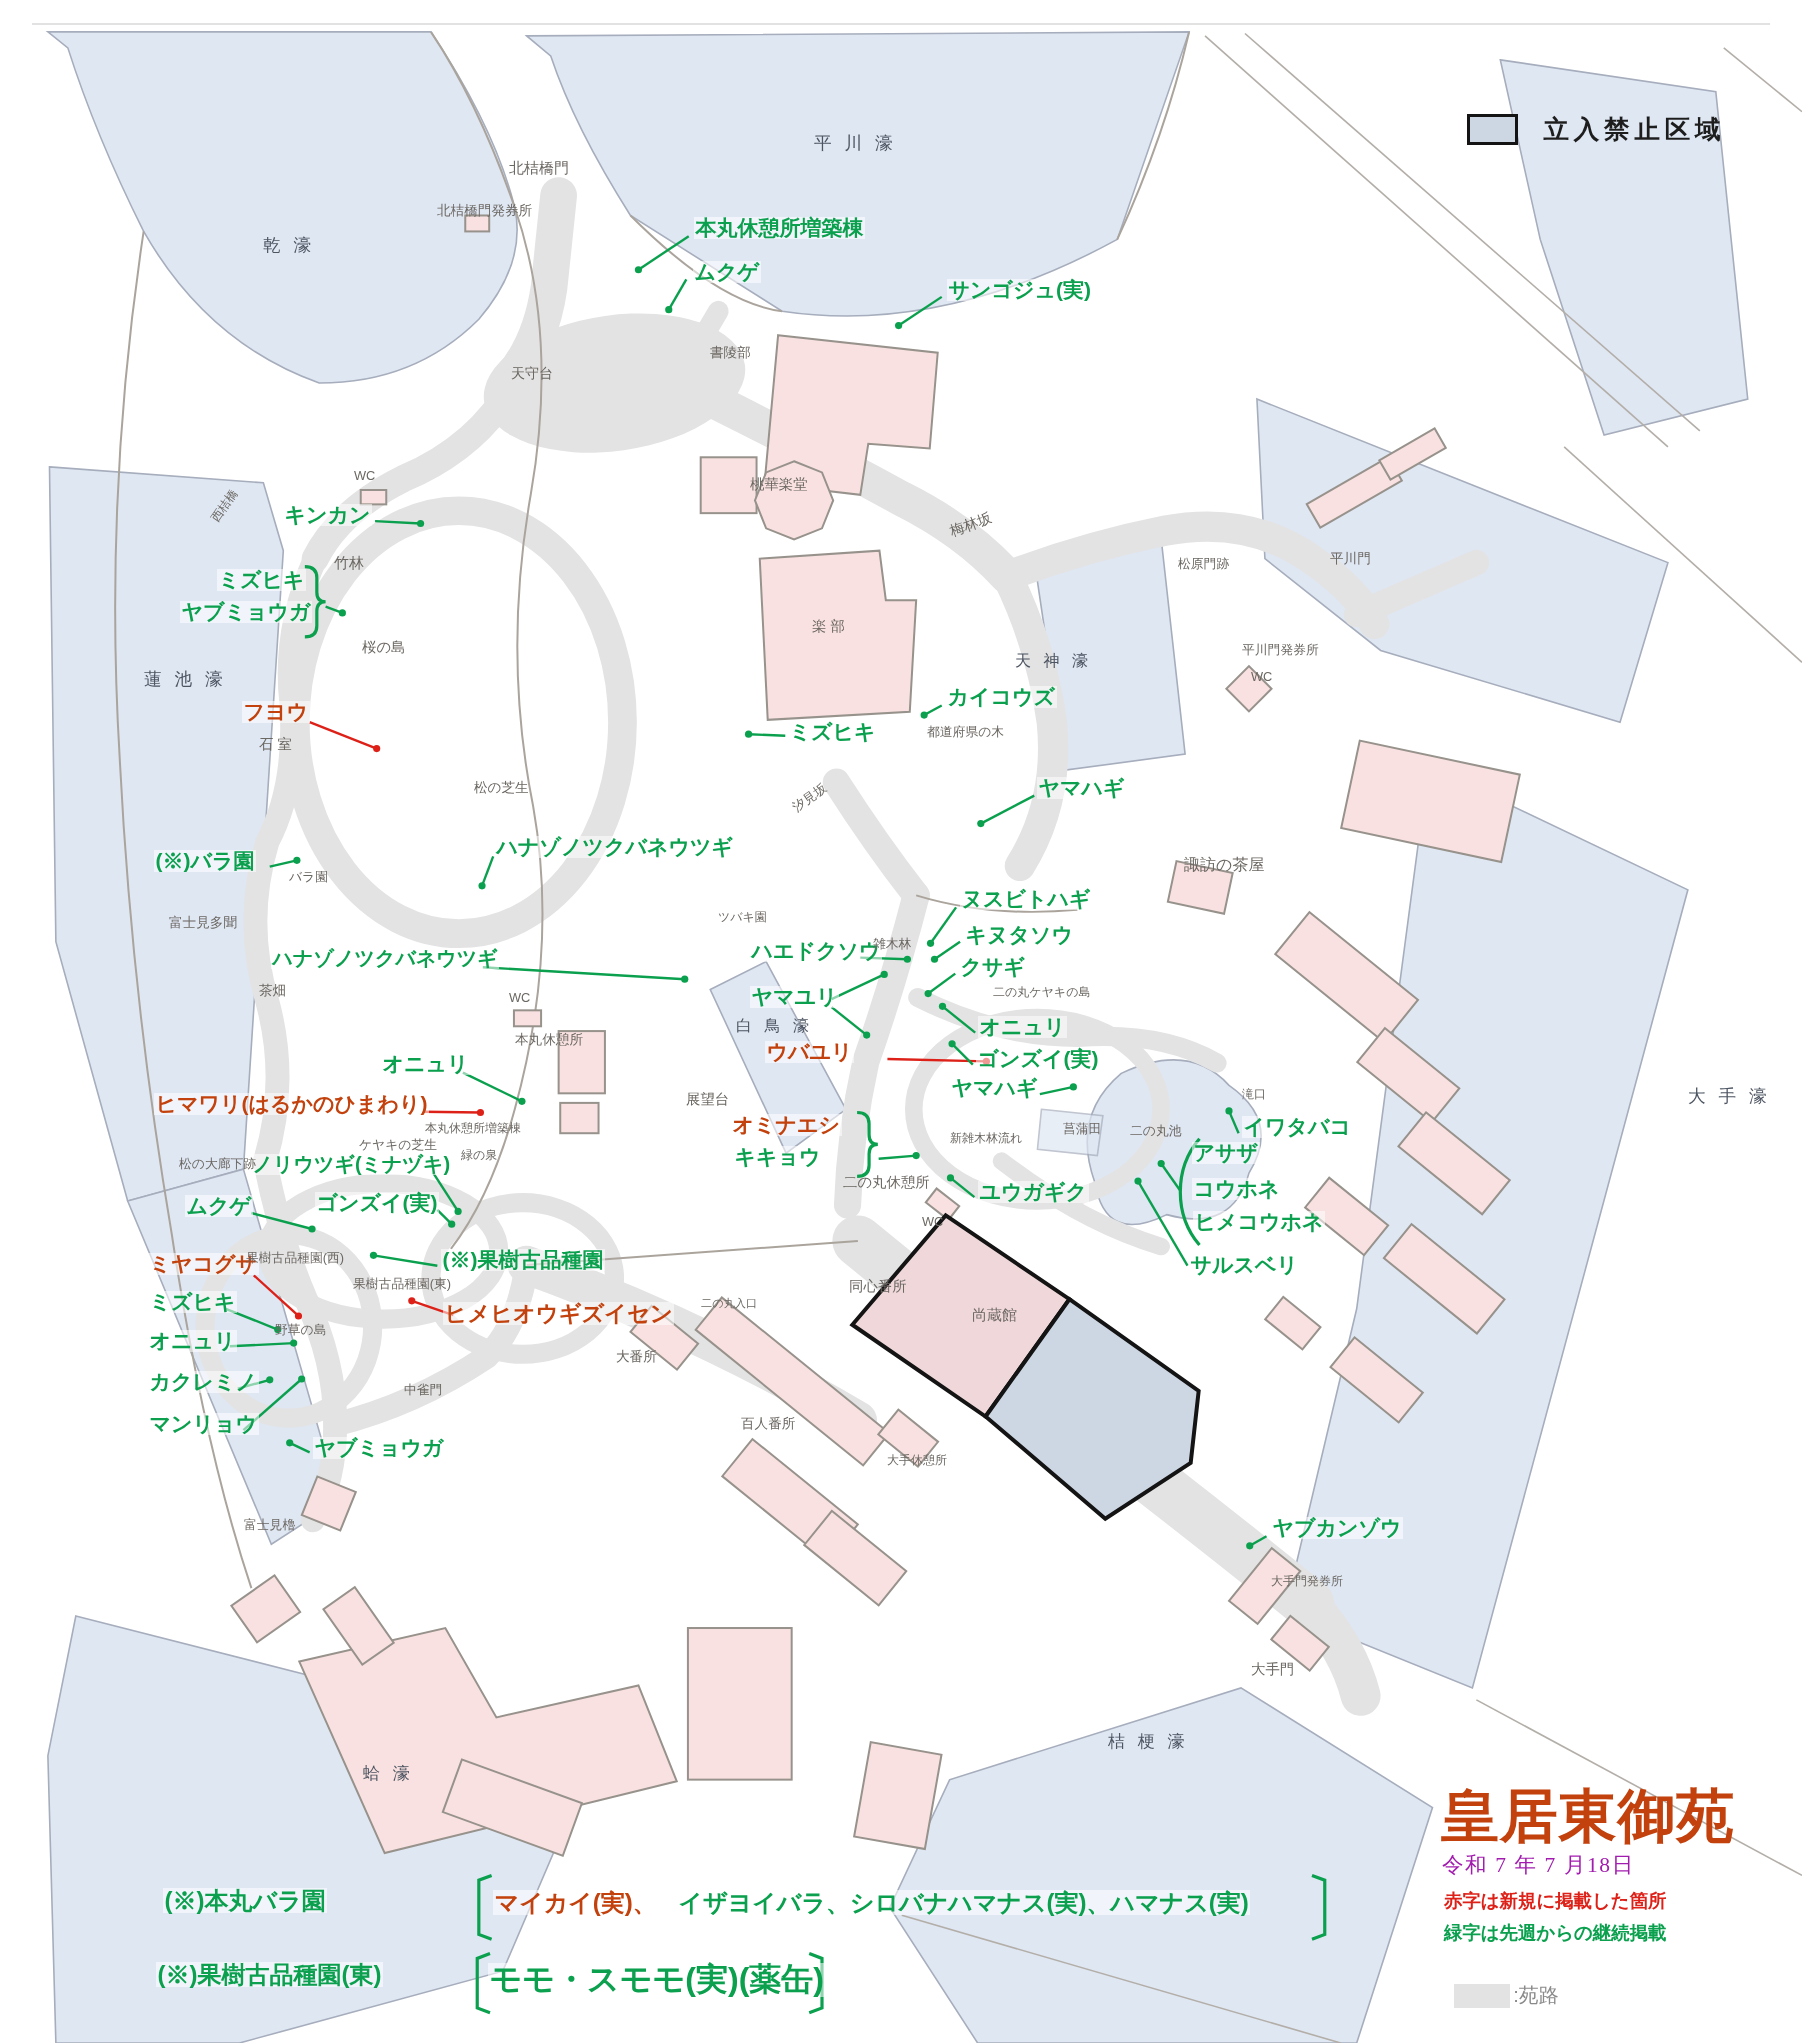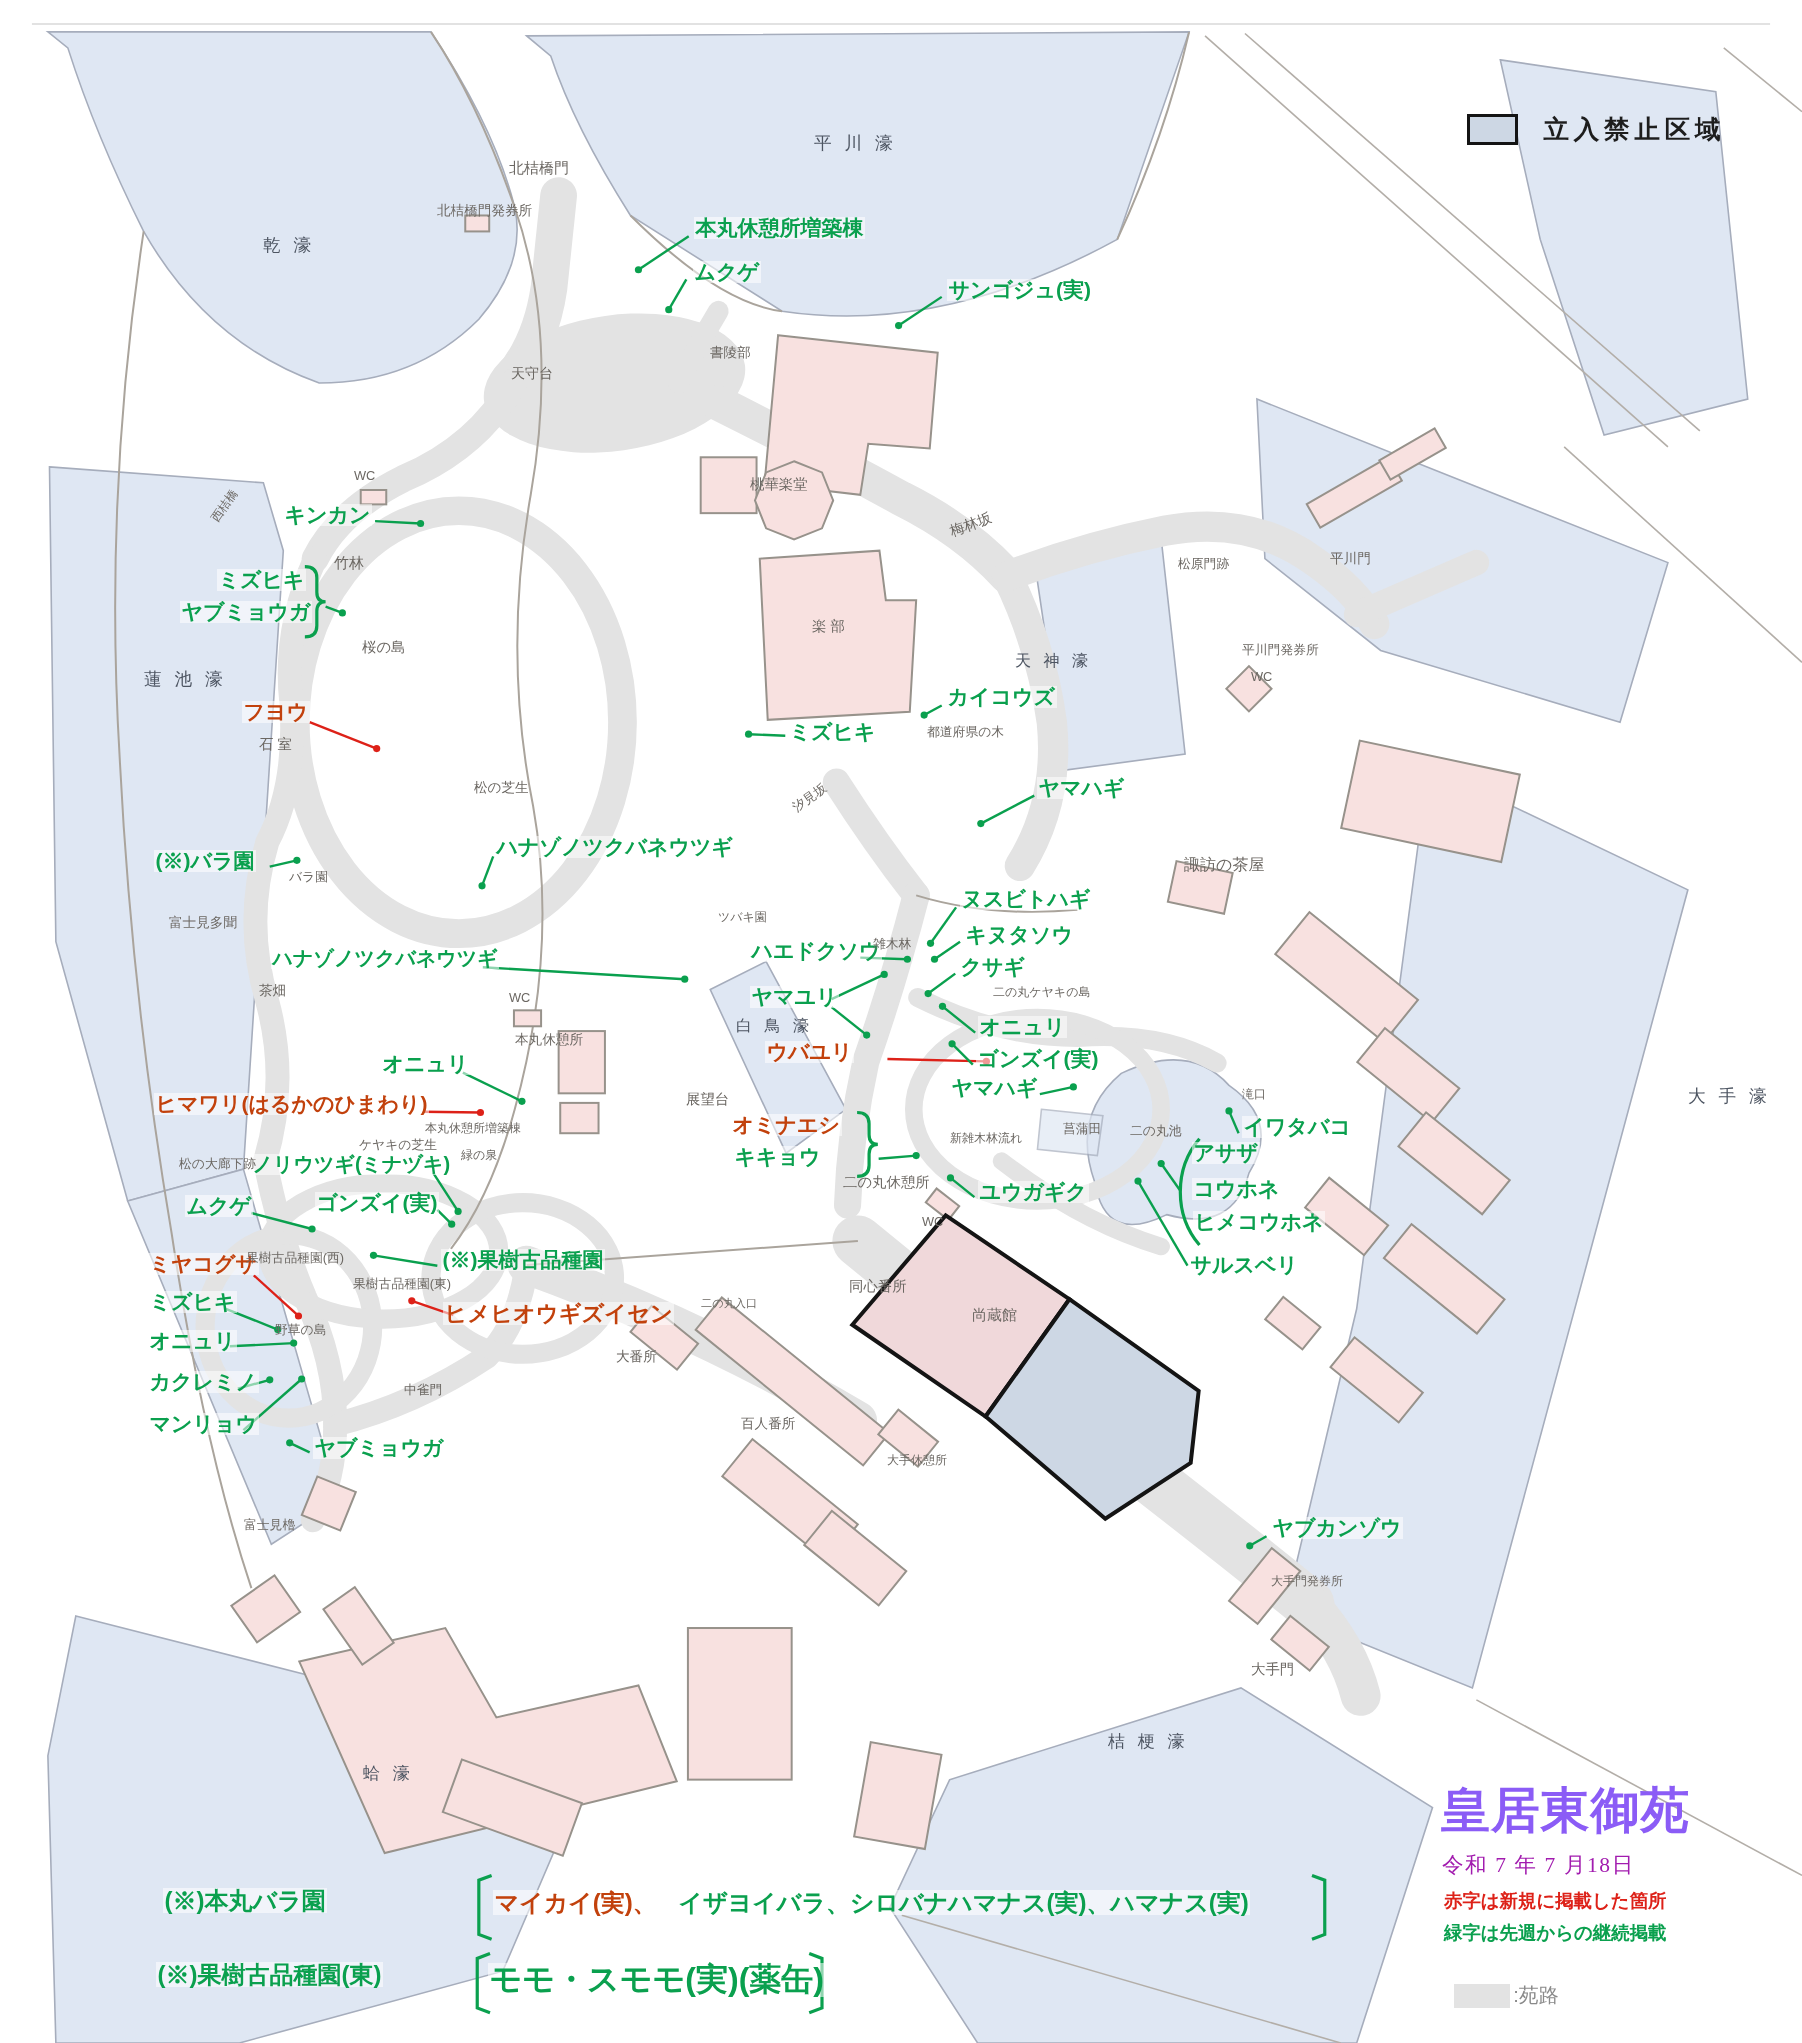--- a/index.html
+++ b/index.html
@@ -12,21 +12,21 @@
   .plant.r{color:#c2410c;}
   .place{position:absolute;white-space:nowrap;color:#6b6762;font-weight:500;
          line-height:1.05;font-size:15px;transform-origin:left top;}
   .moat{position:absolute;white-space:nowrap;color:#4d5562;font-weight:500;
         letter-spacing:4px;line-height:1.05;font-size:17.6px;transform-origin:left top;}
   .legend-box{position:absolute;left:1467px;top:112px;display:flex;align-items:center;}
   .legend-swatch{display:inline-block;width:45px;height:25px;background:#cdd7e4;
                  border:3.2px solid #141414;}
   .legend-text{margin-left:25.5px;font-size:25.5px;letter-spacing:4.8px;color:#1d1d1d;font-weight:600;}
   .map-title{position:absolute;left:1441px;top:1778px;font-family:"Liberation Serif","DejaVu Serif",serif;
-             font-size:49px;font-weight:700;color:#8b5cf6;letter-spacing:0.8px;}
+             font-size:58px;font-weight:700;color:#c2410c;letter-spacing:0.8px;}
   .map-date{position:absolute;left:1442px;top:1850px;font-family:"Liberation Serif","DejaVu Serif",serif;
             font-size:21.5px;color:#a21caf;letter-spacing:1.6px;}
   .note-red{position:absolute;left:1444px;top:1888px;font-size:18.4px;color:#dd2118;font-weight:600;}
   .note-green{position:absolute;left:1444px;top:1920px;font-size:18.4px;color:#0aa04e;font-weight:600;}
   .path-legend{position:absolute;left:1454px;top:1982px;display:flex;align-items:center;}
   .path-swatch{display:inline-block;width:56px;height:24px;background:#e3e3e3;}
   .path-text{font-size:20px;color:#8a8a8a;margin-left:3.2px;font-weight:500;}
 </style>
 </head>
 <body>

